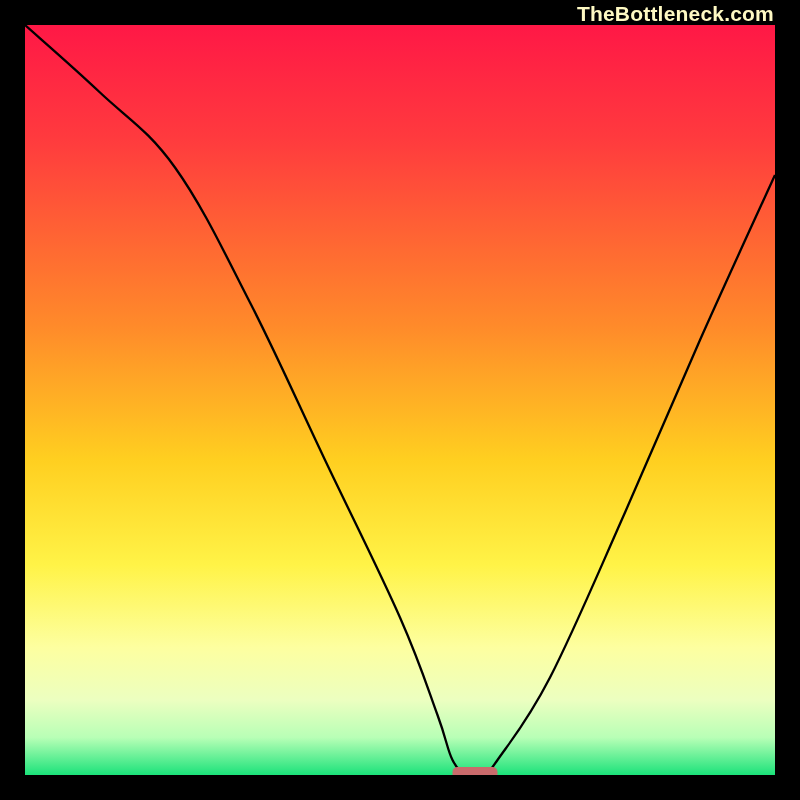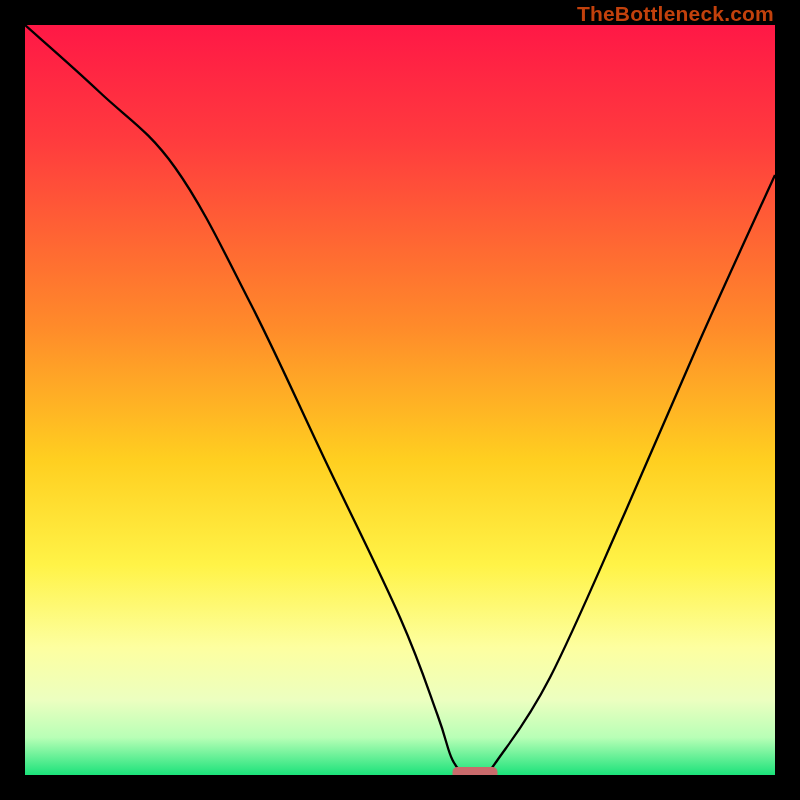--- a/index.html
+++ b/index.html
@@ -25,21 +25,21 @@
     width: 750px;
     height: 750px;
   }
   .watermark {
     position: absolute;
     top: 2px;
     right: 26px;
     font-family: Arial, Helvetica, sans-serif;
     font-size: 21px;
     font-weight: 600;
-    color: #c2410c;
+    color: #fef9c3;
     letter-spacing: 0.2px;
   }
   .curve-line {
     stroke: #000;
     stroke-width: 2.3;
     fill: none;
   }
   .marker {
     fill: #c96a6b;
   }

